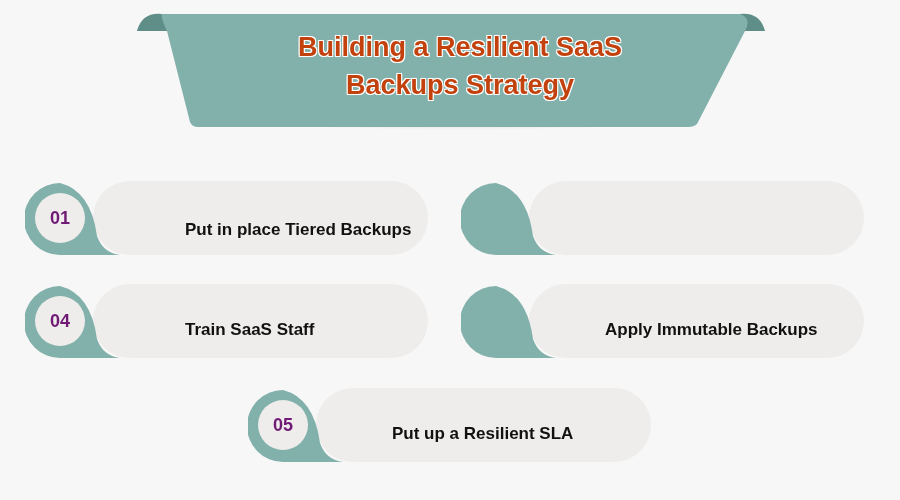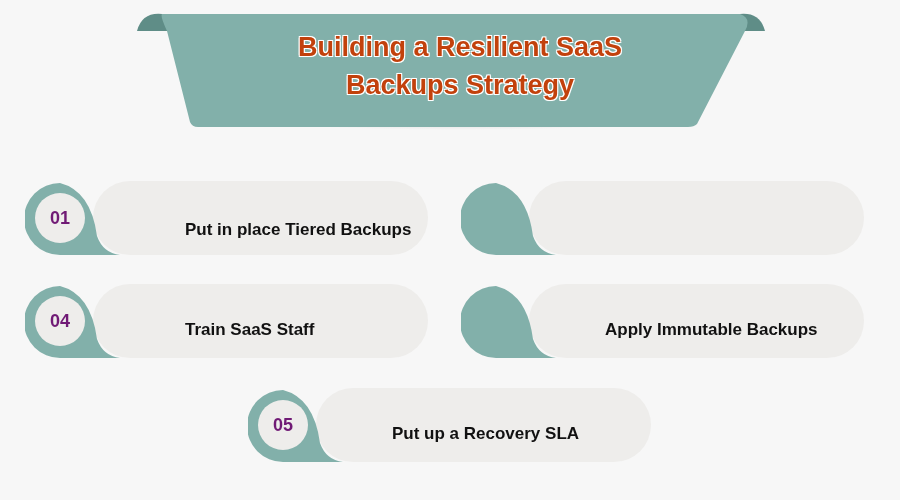--- a/index.html
+++ b/index.html
@@ -69,14 +69,14 @@
   </svg>
   <div class="label" style="left:104px;align-items:flex-start;padding-top:25px;height:49px;">Apply Immutable Backups</div>
 </div>
 
 <div class="card" style="left:248px;top:388px;">
   <div class="pill"></div>
   <svg class="tail" viewBox="0 0 110 76">
     <path d="M35,2 A36,36 0 1 0 35,74 L95,74 Q78,72 72,55 Q66,10 35,2 Z" fill="#82b0aa"></path>
   </svg>
   <div class="num-circle">05</div>
-  <div class="label" style="left:104px;align-items:flex-start;padding-top:25px;height:49px;">Put up a Recovery SLA</div>
+  <div class="label" style="left:104px;align-items:flex-start;padding-top:25px;height:49px;">Put up a Resilient SLA</div>
 </div>
 
 </body></html>

